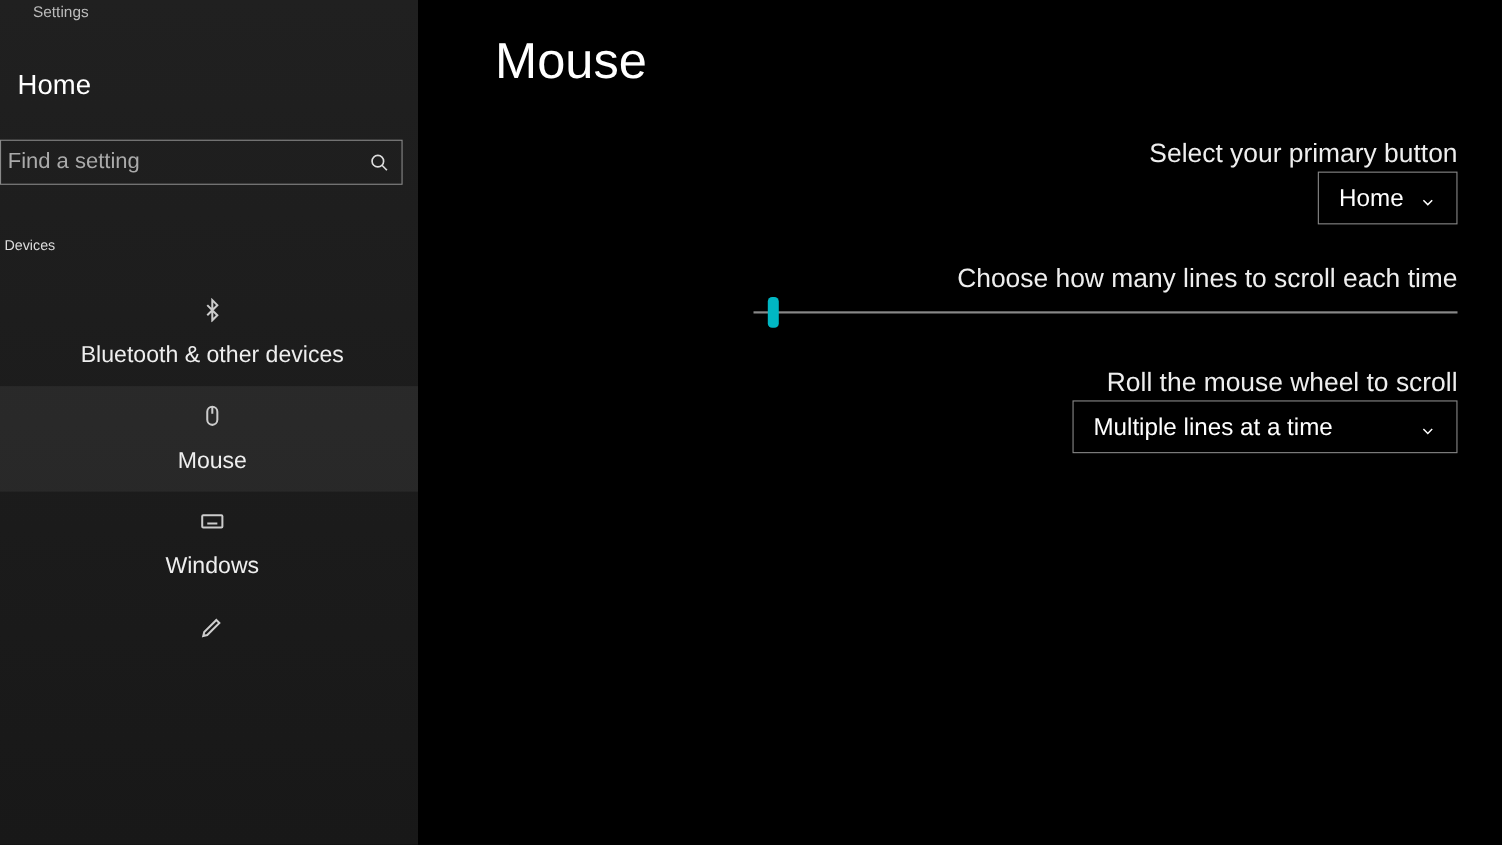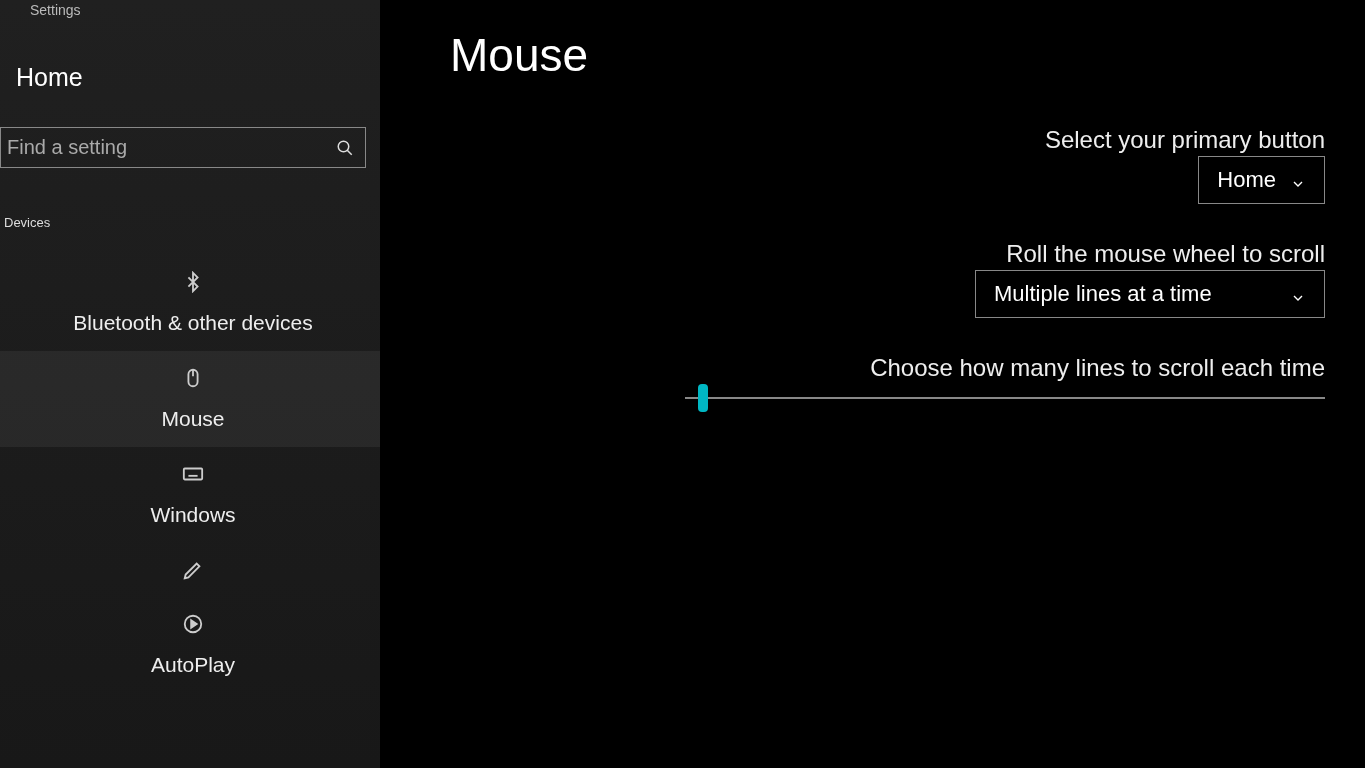--- a/index.html
+++ b/index.html
@@ -234,64 +234,55 @@
         </span>
         <span>Windows</span>
       </li>
       <li class="nav-item">
         <span class="nav-icon">
           <svg viewBox="0 0 24 24" fill="none" stroke="currentColor" stroke-width="2">
               <path d="M3 21l4-1 12-12-3-3L4 17l-1 4z"></path>
             </svg>
         </span>
       </li>
-      <li class="nav-item">
-        <span class="nav-icon">
-          <svg viewBox="0 0 24 24" fill="none" stroke="currentColor" stroke-width="2">
-              <circle cx="12" cy="12" r="9"></circle>
-              <polygon points="10,8 16,12 10,16" fill="currentColor"></polygon>
-            </svg>
-        </span>
-        <span>AutoPlay</span>
-      </li>
     </ul>
   </aside>
 
   <main class="main">
     <h1 class="page-title">Mouse</h1>
 
     <div class="setting-group">
       <div class="setting-label">Select your primary button</div>
       <div class="dropdown">
         <span>Home</span>
-        <span class="chev">
-          <svg viewBox="0 0 24 24" fill="none" stroke="currentColor" stroke-width="2">
-              <polyline points="6 9 12 15 18 9"></polyline>
-            </svg>
-        </span>
-      </div>
-    </div>
-
-    <div class="setting-group">
-      <div class="setting-label">Roll the mouse wheel to scroll</div>
-      <div class="dropdown wide">
-        <span>Multiple lines at a time</span>
         <span class="chev">
           <svg viewBox="0 0 24 24" fill="none" stroke="currentColor" stroke-width="2">
               <polyline points="6 9 12 15 18 9"></polyline>
             </svg>
         </span>
       </div>
     </div>
 
     <div class="setting-group">
       <div class="setting-label">Choose how many lines to scroll each time</div>
       <div class="slider-wrap">
         <div class="slider-track"></div>
         <div class="slider-thumb"></div>
       </div>
     </div>
 
     <div class="setting-group">
+      <div class="setting-label">Roll the mouse wheel to scroll</div>
+      <div class="dropdown wide">
+        <span>Multiple lines at a time</span>
+        <span class="chev">
+          <svg viewBox="0 0 24 24" fill="none" stroke="currentColor" stroke-width="2">
+              <polyline points="6 9 12 15 18 9"></polyline>
+            </svg>
+        </span>
+      </div>
+    </div>
+
+    <div class="setting-group">
     </div>
 
   </main>
 </div>
 
 </body></html>

